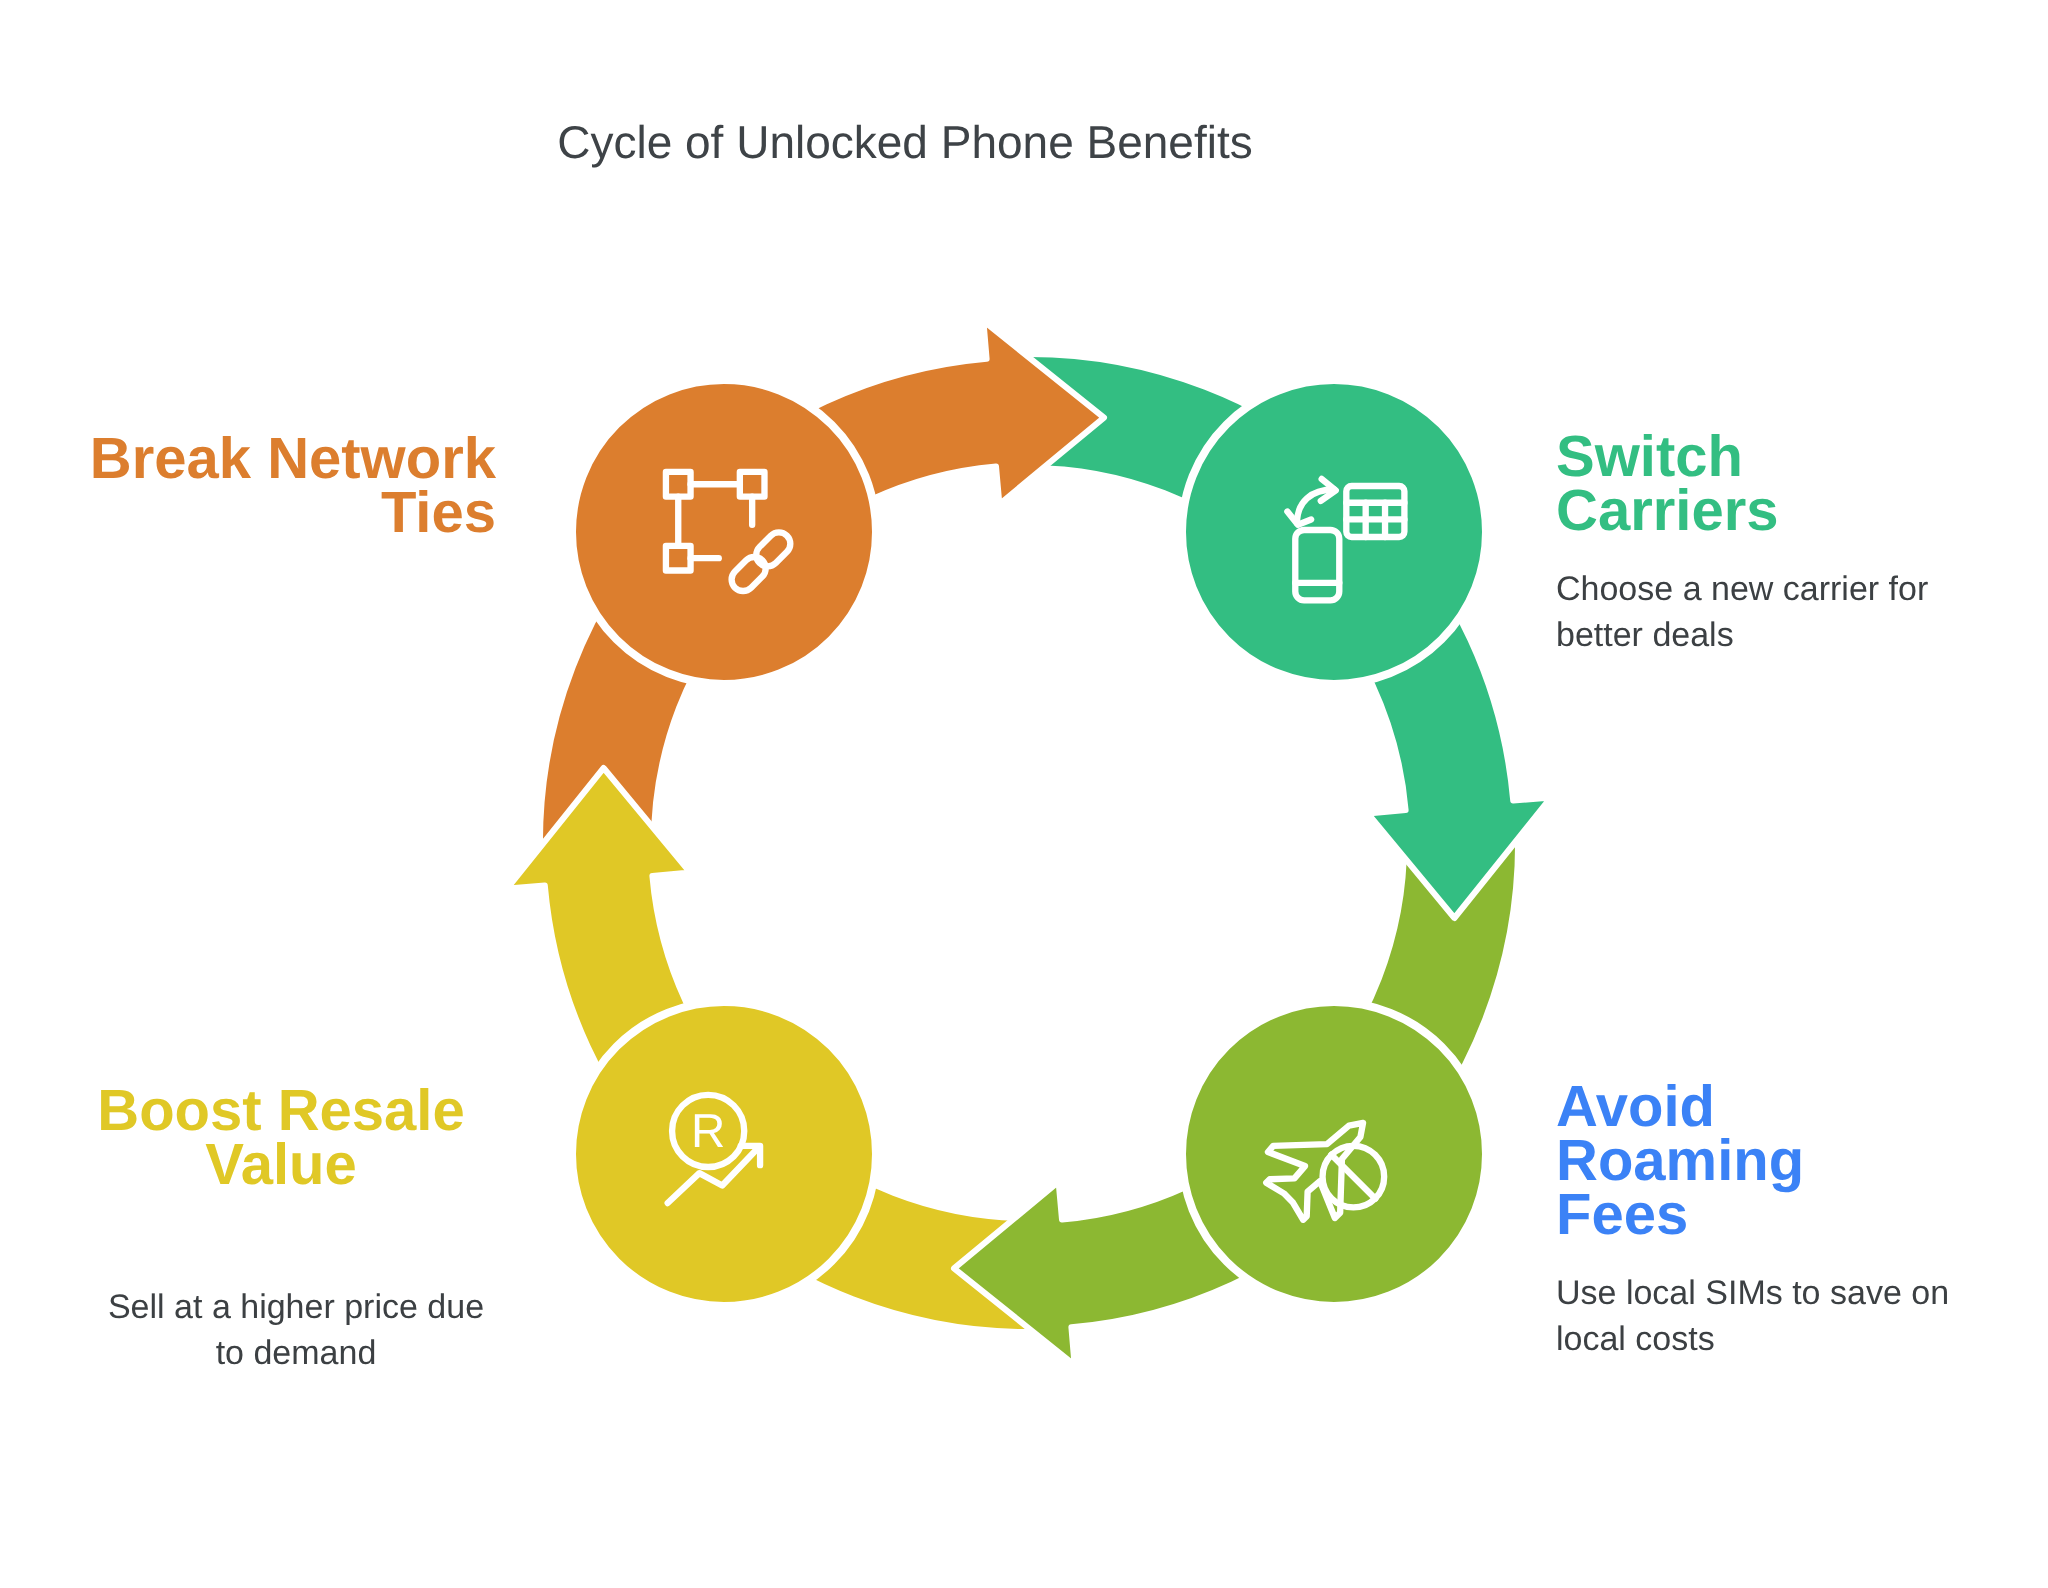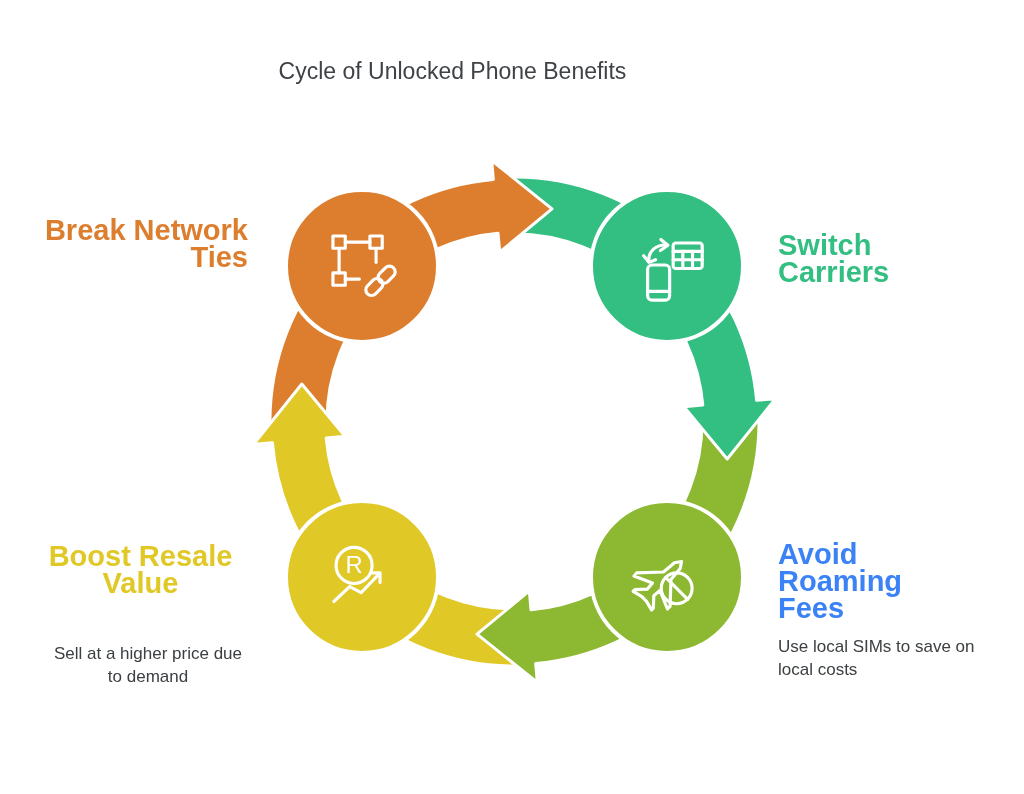--- a/index.html
+++ b/index.html
@@ -87,21 +87,22 @@
     <path d="M18,79 L36,62 L49,69 L70,47"></path>
     <path d="M59.5,46.5 L70.5,46.5 L70.5,57.5"></path>
   </g>
 </svg>
 
 <div class="label tl">
   <h2 style="color: rgb(220, 126, 46);">Break Network Ties</h2>
 </div>
 
 <div class="label tr">
-  <h2 style="color: rgb(51, 190, 130); margin-top: 16px;">Switch Carriers</h2>
+  <h2 style="color: rgb(51, 190, 130);">Switch Carriers</h2>
+  <p>Choose a new carrier for better deals</p>
 </div>
 
 <div class="label br">
   <h2 style="color: #3b82f6;">Avoid Roaming Fees</h2>
   <p>Use local SIMs to save on local costs</p>
 </div>
 
 <div class="label bl">
   <h2 style="color: rgb(224, 200, 38);">Boost Resale Value</h2>
   <p>Sell at a higher price due to demand</p>

